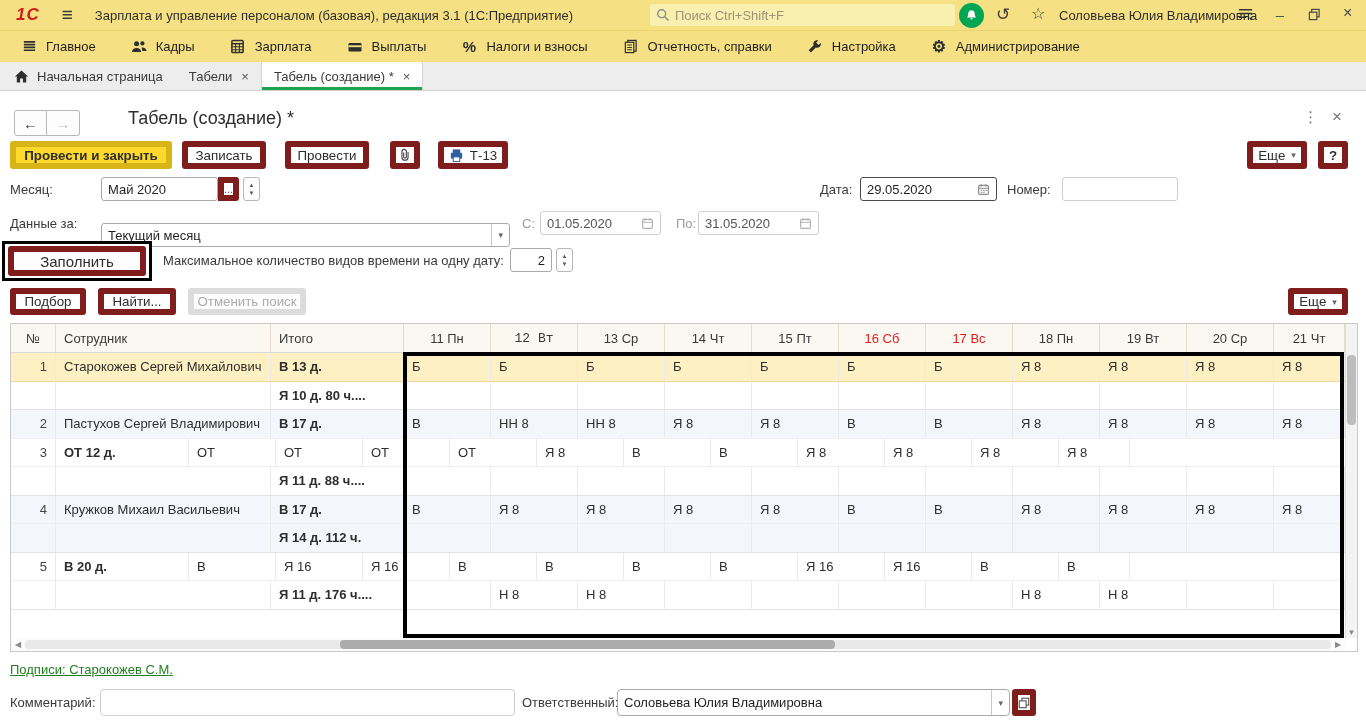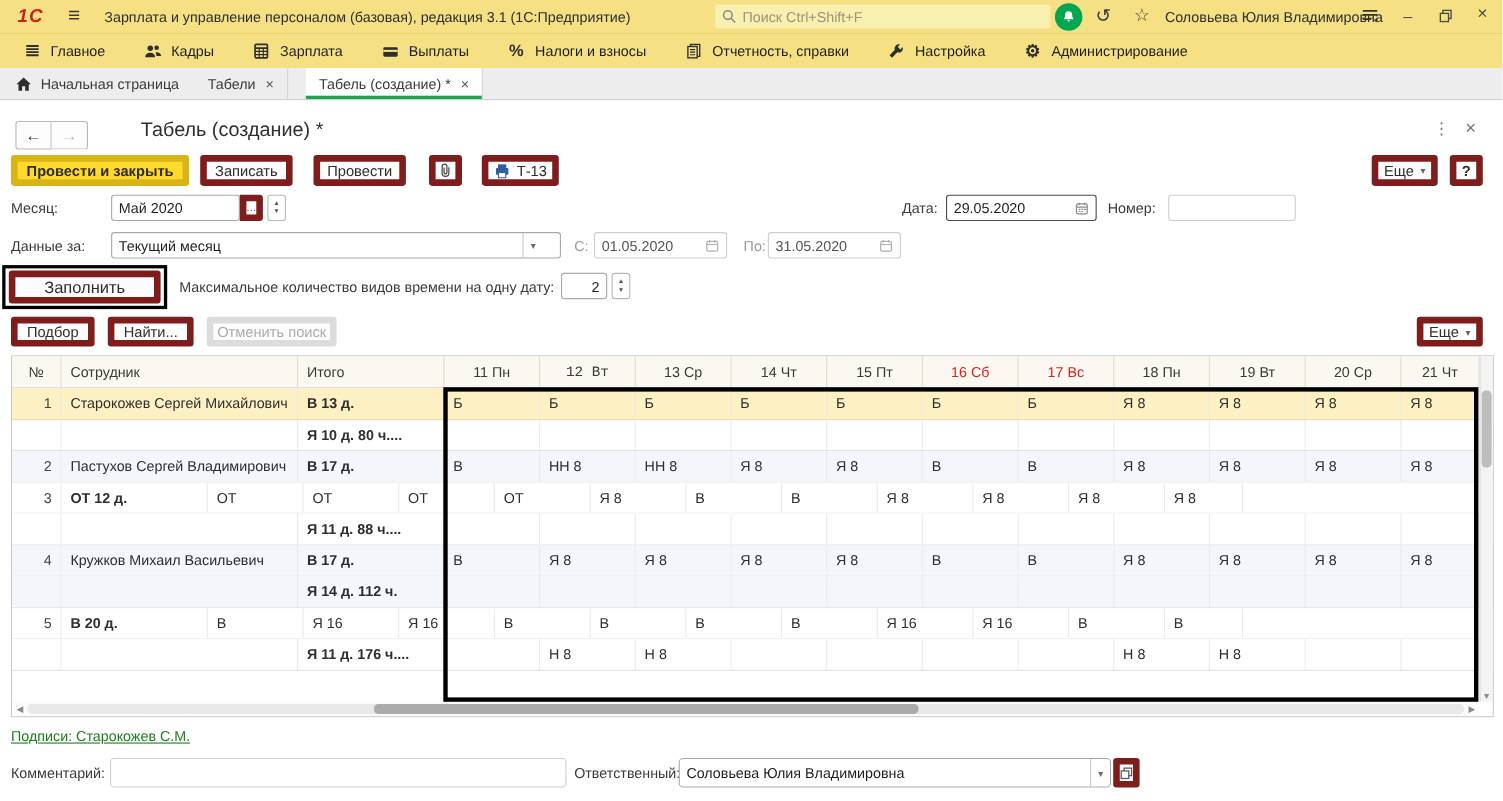--- a/index.html
+++ b/index.html
@@ -213,21 +213,21 @@
 
 <div class="tabbar">
   <div class="tab-home">
     <span class="hi ico-svg">
       <svg viewBox="0 0 16 16" width="15" height="15">
           <path fill="#2e2e2e" d="M8 1.5 15 8h-2v6.5h-3.5V10h-3v4.5H3V8H1z"></path>
         </svg>
     </span>
     <span>Начальная страница</span>
   </div>
-  <span id="tab-items" style="display:flex;gap:16px;">
+  <span id="tab-items" style="display:flex;">
       <div class="tab">
         <span>Табели</span>
         <span class="t-close">×</span>
       </div>
       <div class="tab active">
         <span>Табель (создание) *</span>
         <span class="t-close">×</span>
       </div>
     </span>
 </div>
@@ -287,21 +287,21 @@
           <path d="M4.5 9h2M7.5 9h2M10.5 9h2M4.5 11.5h2M7.5 11.5h2" stroke="#8a8a8a" stroke-width="1.2"></path>
         </svg>
     </span>
   </span>
   <span class="abs lbl" style="left:1007px; top:5px;">Номер:</span>
   <span class="abs input light" style="left:1062px; top:0; width:116px;"></span>
 </div>
 
 <div class="row-datafor">
   <span class="abs lbl" style="left:10px; top:5px;">Данные за:</span>
-  <span class="abs input" style="left:101px; top:0; width:409px; padding-right:16px;">
+  <span class="abs input" style="left:101px; top:12px; width:409px; padding-right:0;">
     <span>Текущий месяц</span>
     <span class="dd-btn">▾</span>
   </span>
   <span class="abs lbl gray" style="left:522px; top:5px;">С:</span>
   <span class="abs input light" style="left:540px; top:0; width:121px; color:#555;">
     <span>01.05.2020</span>
     <span class="cal-btn ico-svg">
       <svg viewBox="0 0 16 16" width="13" height="13">
           <rect x="2" y="3" width="12" height="11" rx="1.5" fill="none" stroke="#b0b0b0" stroke-width="1.4"></rect>
           <path d="M2 6.5h12" stroke="#b0b0b0" stroke-width="1.2"></path>

